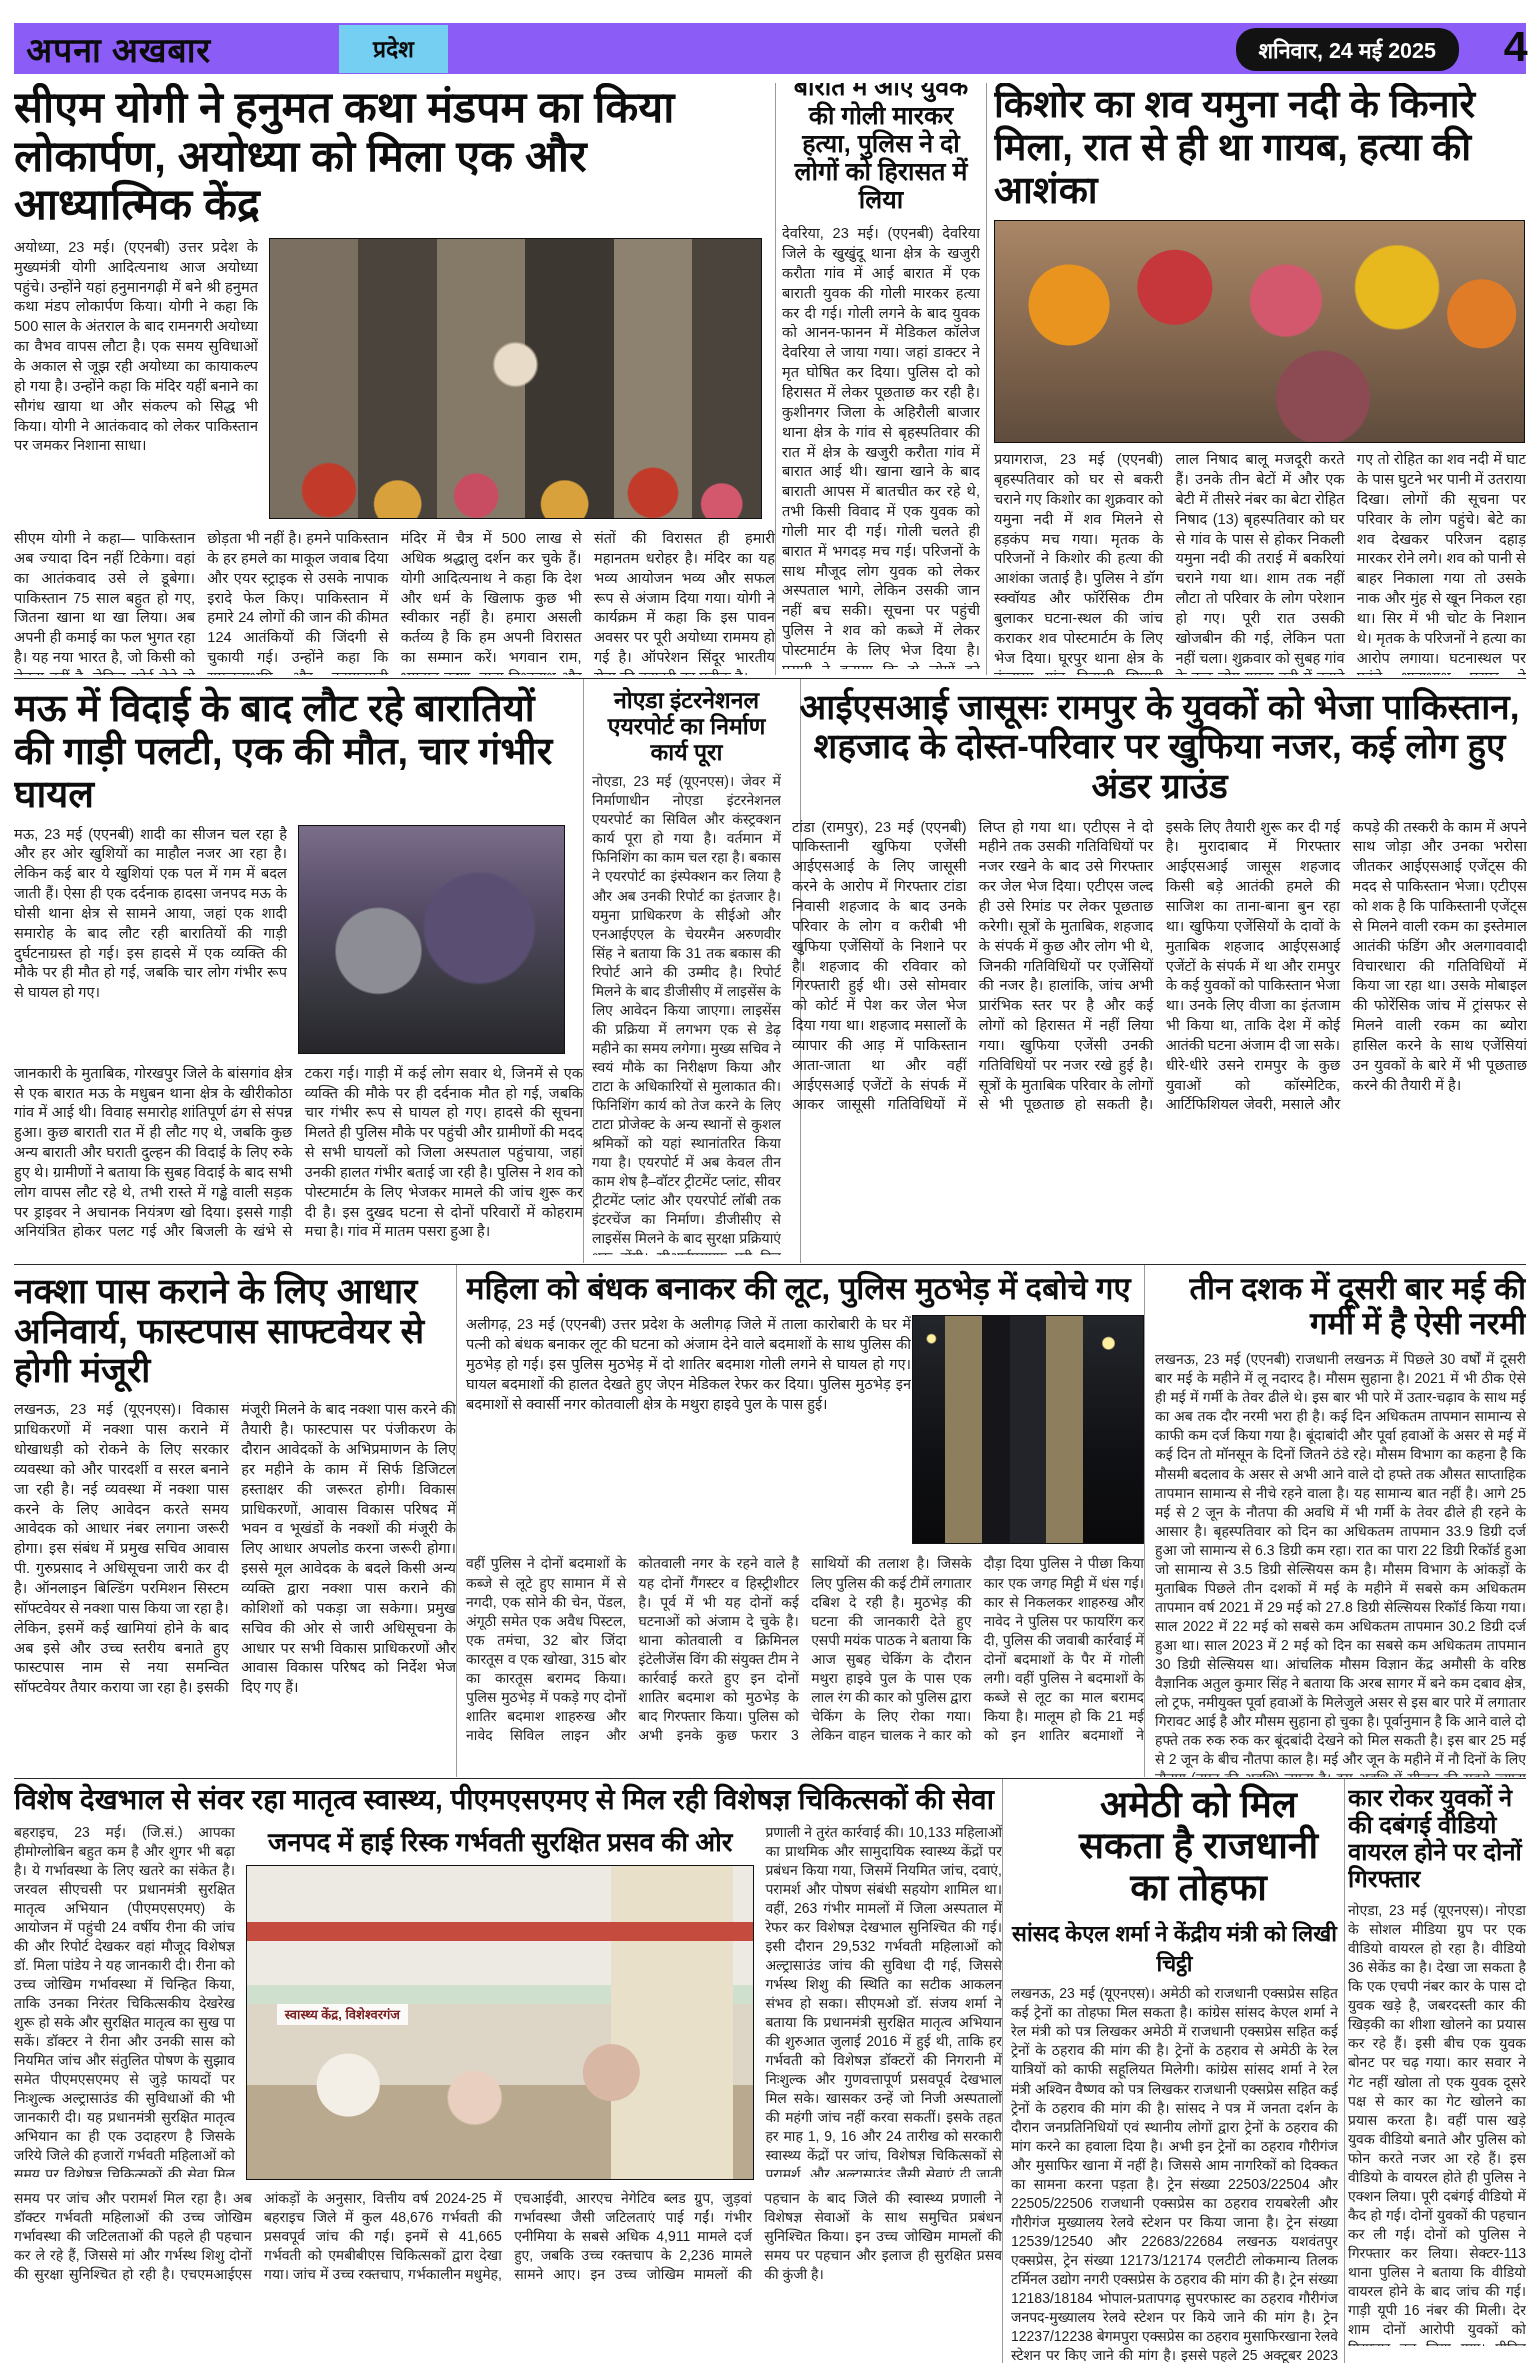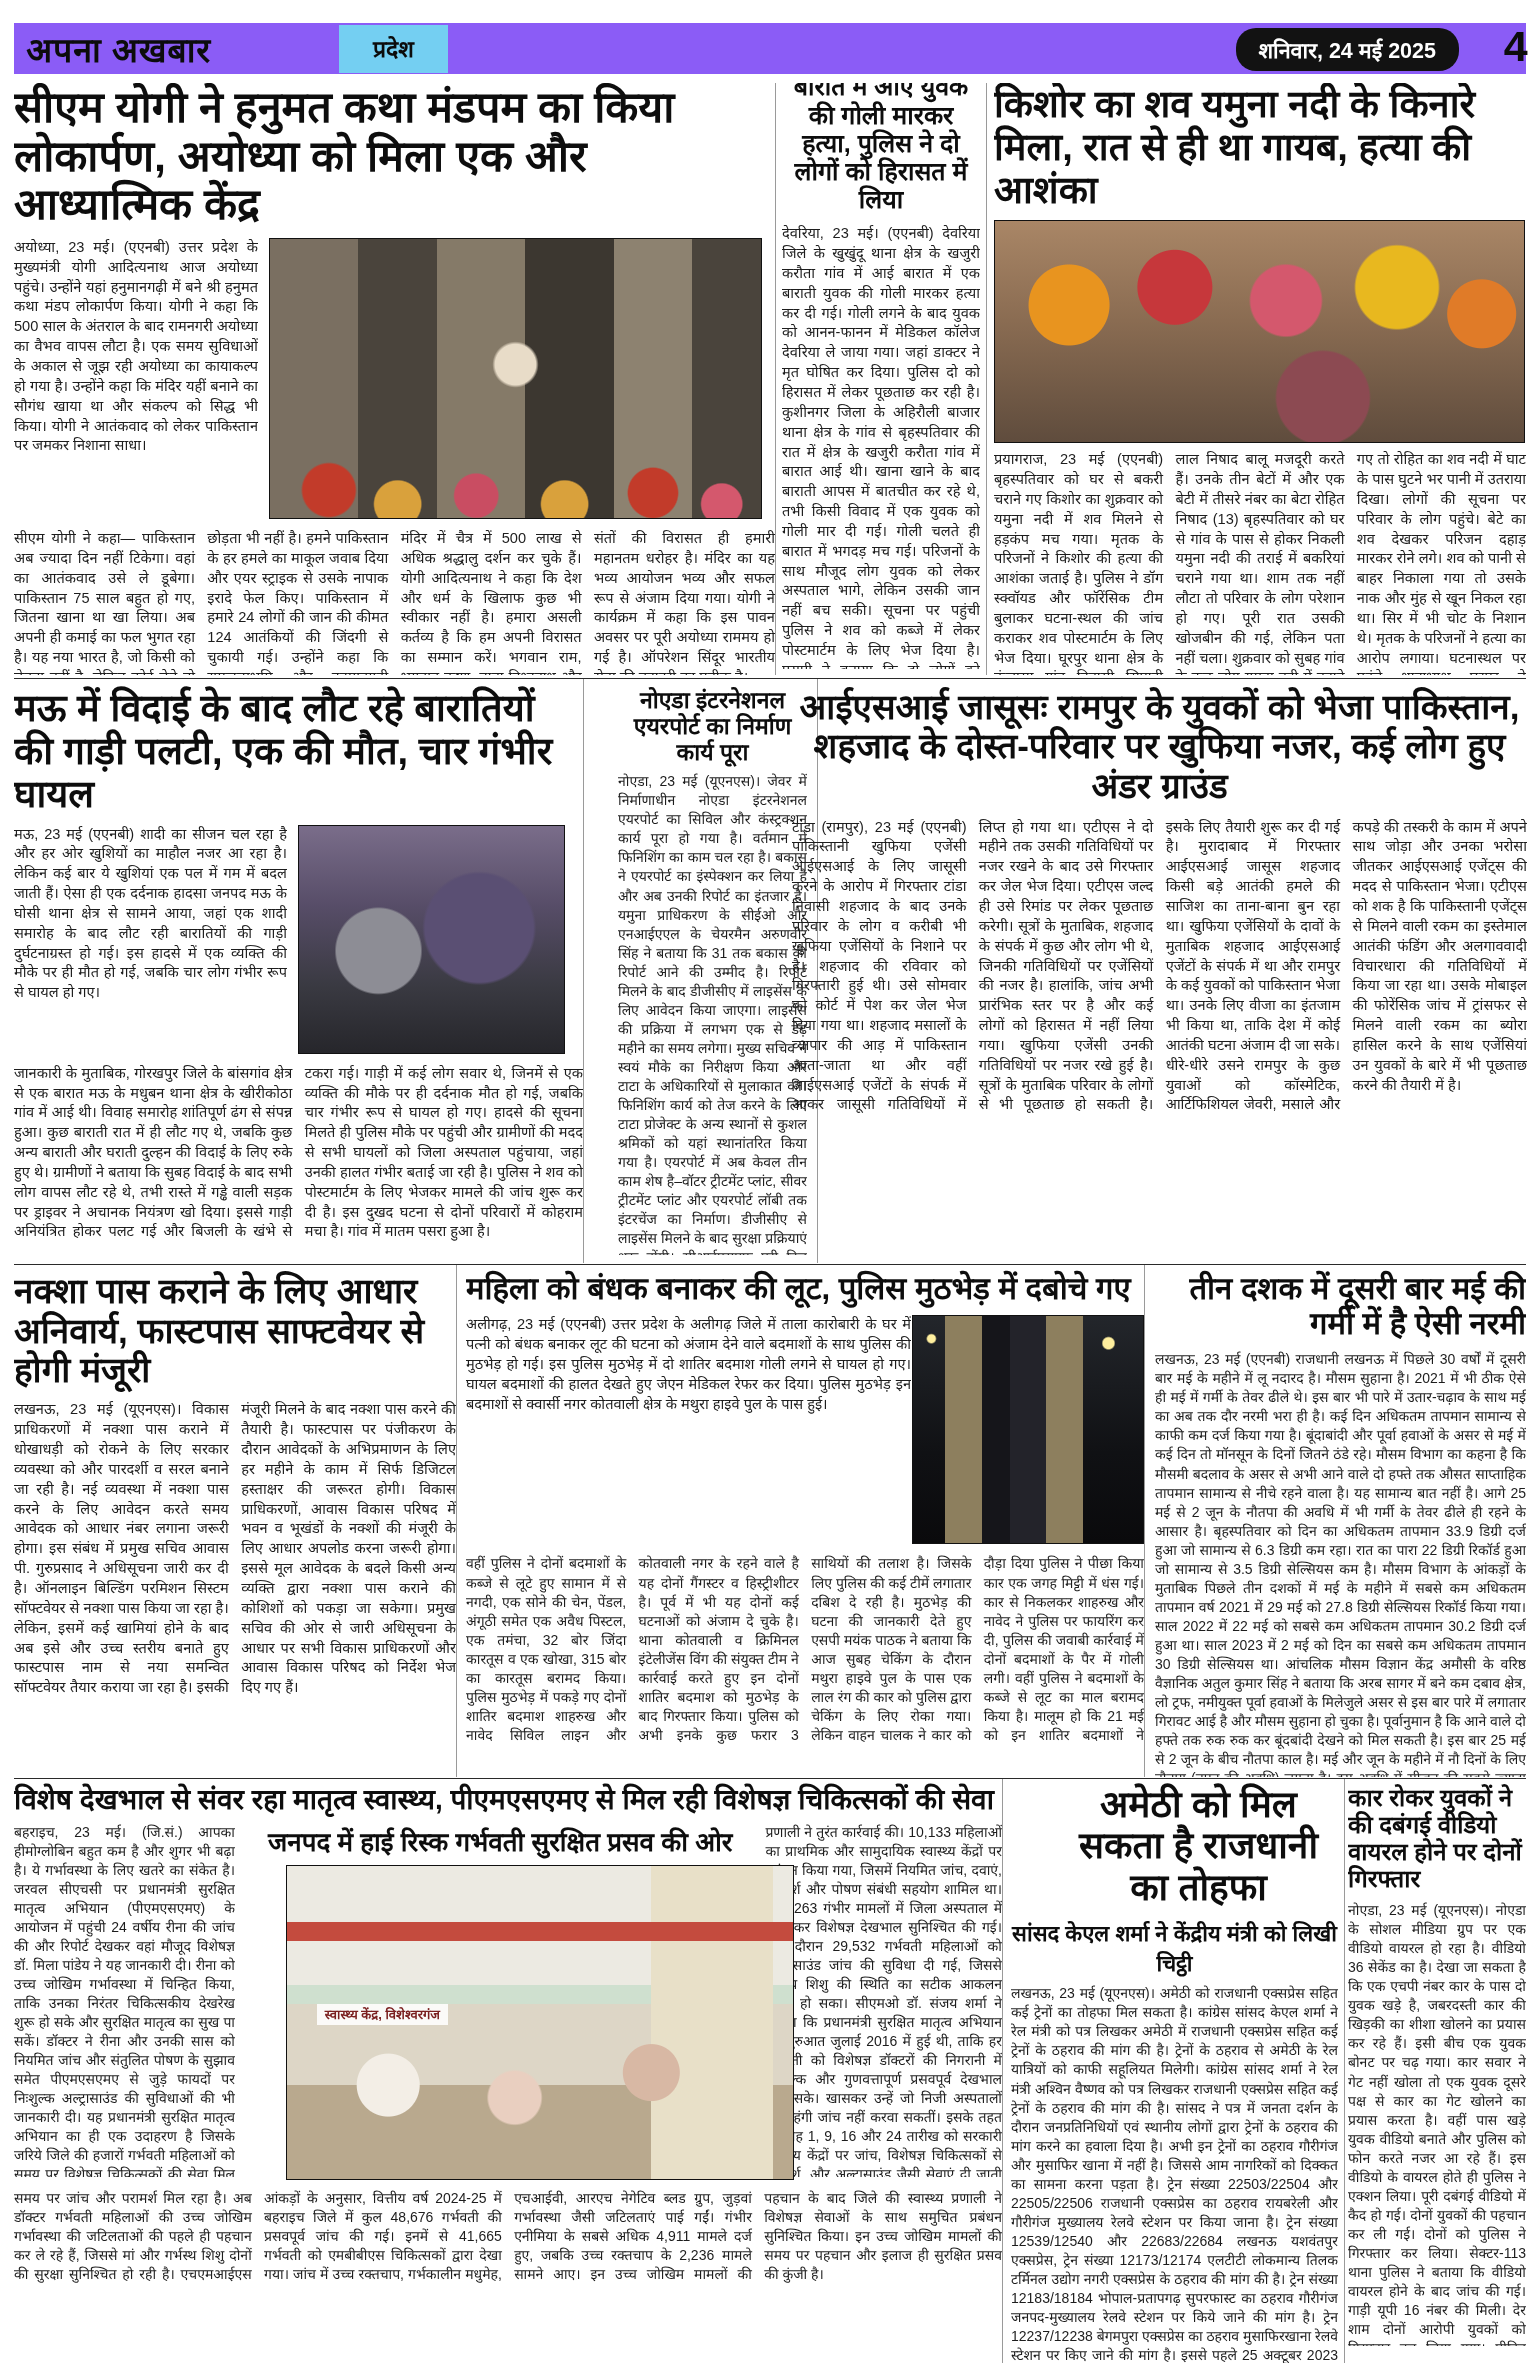--- a/index.html
+++ b/index.html
@@ -54,21 +54,21 @@
      radial-gradient(circle at 85% 12%,#ffef9e 0 5.4px,rgba(0,0,0,0) 7px),
      radial-gradient(circle at 8% 10%,#ffef9e 0 3.8px,rgba(0,0,0,0) 5.4px),
      linear-gradient(90deg,rgba(0,0,0,0) 0 14%,#8d7f5e 14% 30%,#15151a 30% 42%,#23232a 42% 58%,#8d7f5e 58% 74%,rgba(0,0,0,0) 74% 100%),
      linear-gradient(180deg,#23262b 0%,#101114 60%,#0a0a0c 100%);}
   .ph-health{background:
      radial-gradient(circle at 20% 70%,#f3eee6 0 31px,rgba(0,0,0,0) 32px),
      radial-gradient(circle at 45% 74%,#e9cfc0 0 26px,rgba(0,0,0,0) 28px),
      radial-gradient(circle at 72% 66%,#d8b8a4 0 28px,rgba(0,0,0,0) 29px),
      linear-gradient(180deg,rgba(0,0,0,0) 0 18%,#c44b3e 18% 24%,rgba(0,0,0,0) 24% 100%),
      linear-gradient(90deg,rgba(0,0,0,0) 0 72%,#e8e0c8 72% 96%,rgba(0,0,0,0) 96%),
-     linear-gradient(180deg,#eceae2 0 38%,#cfe0cf 38% 44%,#ddd6c6 44% 70%,#b9a98e 70% 100%); margin-left: 40px;}
+     linear-gradient(180deg,#eceae2 0 38%,#cfe0cf 38% 44%,#ddd6c6 44% 70%,#b9a98e 70% 100%);}
   .ph-banner{position:absolute;left:6%;top:44%;background:rgba(255,255,255,.88);color:#7a1f1f;
              font-size:13px;font-weight:700;padding:1.5px 7.7px;}
 </style>
 </head>
 <body>
 
 <div id="canvas">
 
   <div class="mast">
     <div class="brand">अपना अखबार</div>
@@ -104,21 +104,21 @@
 
     <div class="blk vr" style="left:0;width:569px;padding-top:7.7px;">
       <div class="hl" style="font-size:38px;">मऊ में विदाई के बाद लौट रहे बारातियों की गाड़ी पलटी, एक की मौत, चार गंभीर घायल</div>
       <div class="row" style="margin-top:9px;gap:10.7px;">
         <div class="body" style="width:273px;height:230px;flex:none;">मऊ, 23 मई (एएनबी) शादी का सीजन चल रहा है और हर ओर खुशियों का माहौल नजर आ रहा है। लेकिन कई बार ये खुशियां एक पल में गम में बदल जाती हैं। ऐसा ही एक दर्दनाक हादसा जनपद मऊ के घोसी थाना क्षेत्र से सामने आया, जहां एक शादी समारोह के बाद लौट रही बारातियों की गाड़ी दुर्घटनाग्रस्त हो गई। इस हादसे में एक व्यक्ति की मौके पर ही मौत हो गई, जबकि चार लोग गंभीर रूप से घायल हो गए।</div>
         <div class="photo ph-crash" style="width:265px;height:227px;"></div>
       </div>
       <div class="body cols-2" style="margin-top:9.2px;height:206px;">जानकारी के मुताबिक, गोरखपुर जिले के बांसगांव क्षेत्र से एक बारात मऊ के मधुबन थाना क्षेत्र के खीरीकोठा गांव में आई थी। विवाह समारोह शांतिपूर्ण ढंग से संपन्न हुआ। कुछ बाराती रात में ही लौट गए थे, जबकि कुछ अन्य बाराती और घराती दुल्हन की विदाई के लिए रुके हुए थे। ग्रामीणों ने बताया कि सुबह विदाई के बाद सभी लोग वापस लौट रहे थे, तभी रास्ते में गड्ढे वाली सड़क पर ड्राइवर ने अचानक नियंत्रण खो दिया। इससे गाड़ी अनियंत्रित होकर पलट गई और बिजली के खंभे से टकरा गई। गाड़ी में कई लोग सवार थे, जिनमें से एक व्यक्ति की मौके पर ही दर्दनाक मौत हो गई, जबकि चार गंभीर रूप से घायल हो गए। हादसे की सूचना मिलते ही पुलिस मौके पर पहुंची और ग्रामीणों की मदद से सभी घायलों को जिला अस्पताल पहुंचाया, जहां उनकी हालत गंभीर बताई जा रही है। पुलिस ने शव को पोस्टमार्टम के लिए भेजकर मामले की जांच शुरू कर दी है। इस दुखद घटना से दोनों परिवारों में कोहराम मचा है। गांव में मातम पसरा हुआ है।</div>
     </div>
 
-    <div class="blk vr" style="left:604px;width:189px;padding-top:7.7px;padding-right:10px;">
+    <div class="blk vr" style="left:578px;width:189px;padding-top:7.7px;padding-right:19px;">
       <div class="hl hl-c" style="font-size:23px;">नोएडा इंटरनेशनल एयरपोर्ट का निर्माण कार्य पूरा</div>
       <div class="body" style="margin-top:7.7px;height:483px;font-size:14px;">नोएडा, 23 मई (यूएनएस)। जेवर में निर्माणाधीन नोएडा इंटरनेशनल एयरपोर्ट का सिविल और कंस्ट्रक्शन कार्य पूरा हो गया है। वर्तमान में फिनिशिंग का काम चल रहा है। बकास ने एयरपोर्ट का इंस्पेक्शन कर लिया है और अब उनकी रिपोर्ट का इंतजार है। यमुना प्राधिकरण के सीईओ और एनआईएएल के चेयरमैन अरुणवीर सिंह ने बताया कि 31 तक बकास की रिपोर्ट आने की उम्मीद है। रिपोर्ट मिलने के बाद डीजीसीए में लाइसेंस के लिए आवेदन किया जाएगा। लाइसेंस की प्रक्रिया में लगभग एक से डेढ़ महीने का समय लगेगा। मुख्य सचिव ने स्वयं मौके का निरीक्षण किया और टाटा के अधिकारियों से मुलाकात की। फिनिशिंग कार्य को तेज करने के लिए टाटा प्रोजेक्ट के अन्य स्थानों से कुशल श्रमिकों को यहां स्थानांतरित किया गया है। एयरपोर्ट में अब केवल तीन काम शेष है–वॉटर ट्रीटमेंट प्लांट, सीवर ट्रीटमेंट प्लांट और एयरपोर्ट लॉबी तक इंटरचेंज का निर्माण। डीजीसीए से लाइसेंस मिलने के बाद सुरक्षा प्रक्रियाएं शुरू होंगी। सीआईएसएफ पूरी ड्रिल करेगी, जिसके बाद ही एयरपोर्ट की सभी प्रक्रियाएं पूरी होंगी।</div>
     </div>
 
     <div class="blk" style="left:778px;width:735px;padding-top:7.7px;">
       <div class="hl hl-c" style="font-size:35px;">आईएसआई जासूसः रामपुर के युवकों को भेजा पाकिस्तान, शहजाद के दोस्त-परिवार पर खुफिया नजर, कई लोग हुए अंडर ग्राउंड</div>
       <div class="body cols-4" style="margin-top:12.3px;height:452px;">टांडा (रामपुर), 23 मई (एएनबी) पाकिस्तानी खुफिया एजेंसी आईएसआई के लिए जासूसी करने के आरोप में गिरफ्तार टांडा निवासी शहजाद के बाद उनके परिवार के लोग व करीबी भी खुफिया एजेंसियों के निशाने पर है। शहजाद की रविवार को गिरफ्तारी हुई थी। उसे सोमवार को कोर्ट में पेश कर जेल भेज दिया गया था। शहजाद मसालों के व्यापार की आड़ में पाकिस्तान आता-जाता था और वहीं आईएसआई एजेंटों के संपर्क में आकर जासूसी गतिविधियों में लिप्त हो गया था। एटीएस ने दो महीने तक उसकी गतिविधियों पर नजर रखने के बाद उसे गिरफ्तार कर जेल भेज दिया। एटीएस जल्द ही उसे रिमांड पर लेकर पूछताछ करेगी। सूत्रों के मुताबिक, शहजाद के संपर्क में कुछ और लोग भी थे, जिनकी गतिविधियों पर एजेंसियों की नजर है। हालांकि, जांच अभी प्रारंभिक स्तर पर है और कई लोगों को हिरासत में नहीं लिया गया। खुफिया एजेंसी उनकी गतिविधियों पर नजर रखे हुई है। सूत्रों के मुताबिक परिवार के लोगों से भी पूछताछ हो सकती है। इसके लिए तैयारी शुरू कर दी गई है। मुरादाबाद में गिरफ्तार आईएसआई जासूस शहजाद किसी बड़े आतंकी हमले की साजिश का ताना-बाना बुन रहा था। खुफिया एजेंसियों के दावों के मुताबिक शहजाद आईएसआई एजेंटों के संपर्क में था और रामपुर के कई युवकों को पाकिस्तान भेजा था। उनके लिए वीजा का इंतजाम भी किया था, ताकि देश में कोई आतंकी घटना अंजाम दी जा सके। धीरे-धीरे उसने रामपुर के कुछ युवाओं को कॉस्मेटिक, आर्टिफिशियल जेवरी, मसाले और कपड़े की तस्करी के काम में अपने साथ जोड़ा और उनका भरोसा जीतकर आईएसआई एजेंट्स की मदद से पाकिस्तान भेजा। एटीएस को शक है कि पाकिस्तानी एजेंट्स से मिलने वाली रकम का इस्तेमाल आतंकी फंडिंग और अलगाववादी विचारधारा की गतिविधियों में किया जा रहा था। उसके मोबाइल की फोरेंसिक जांच में ट्रांसफर से मिलने वाली रकम का ब्योरा हासिल करने के साथ एजेंसियां उन युवकों के बारे में भी पूछताछ करने की तैयारी में है।</div>
     </div>
   </div>
 

